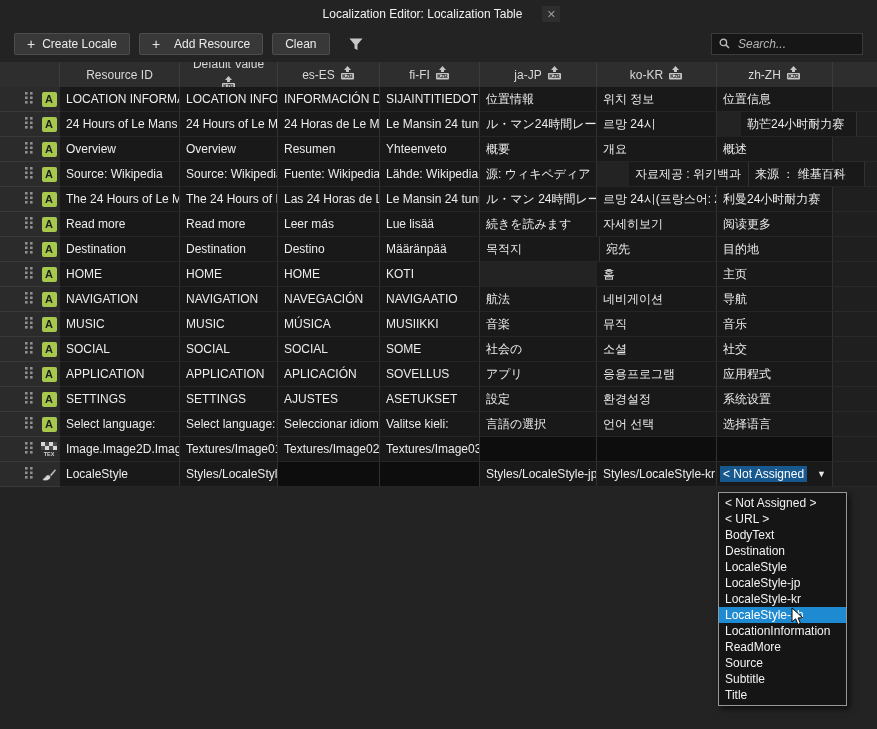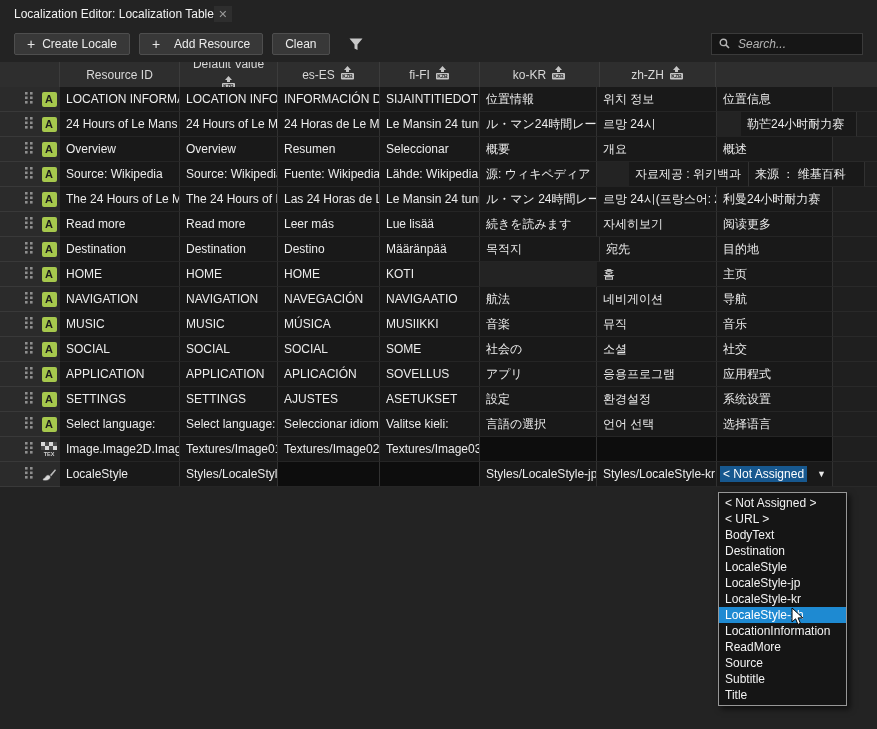--- a/index.html
+++ b/index.html
@@ -1,20 +1,20 @@
 <!DOCTYPE html>
 <html><head>
 <meta charset="utf-8">
 <style>
   html,body{margin:0;padding:0;background:#111;}
   .window{position:relative;width:877px;height:729px;background:#232323;
     font-family:"Liberation Sans",sans-serif;overflow:hidden;color:#ececec;}
   
-  .titlebar{height:24px;display:flex;align-items:center;justify-content:flex-start;
-    padding:2px 8px 0 14px;}
+  .titlebar{height:24px;display:flex;align-items:center;justify-content:center;
+    padding:2px 8px 0 14px;gap:20px;}
   .title{font-size:12px;color:#f2f2f2;}
   .close-btn{width:18px;height:16px;display:flex;align-items:center;justify-content:center;
     background:#2e2e2e;color:#9a9a9a;font-size:11px;cursor:default;}
   
   .toolbar{height:36px;display:flex;align-items:center;padding:0 14px;gap:9px;}
   .btn{display:flex;align-items:center;gap:7px;background:#383838;border:1px solid #4e4e4e;
     color:#ececec;font-size:12px;height:22px;padding:0 12px;border-radius:2px;box-sizing:border-box;}
   .btn .plus{font-size:14px;line-height:1;color:#e8e8e8;}
   .filter-wrap{margin-left:10px;display:flex;align-items:center;}
   .search{margin-left:auto;display:flex;align-items:center;gap:6px;background:#161616;
@@ -117,20 +117,28 @@
             </svg></span>
         </div>
         <div class="th" style="width: 100px;">
           <span>fi-FI</span>
           <span><svg width="15" height="14" viewBox="0 0 15 14">
               <path d="M7.5 0 L11 4 H9 V6 H6 V4 H4 Z" fill="#c6c6c6"></path>
               <rect x="1" y="7" width="13" height="6.5" rx="1" fill="#c6c6c6"></rect>
               <text x="7.5" y="12.2" font-size="5.2" font-weight="bold" fill="#222" text-anchor="middle" font-family="Liberation Sans,sans-serif">KZB</text>
             </svg></span>
         </div>
+        <div class="th" style="width: 117px;">
+          <span>ja-JP</span>
+          <span><svg width="15" height="14" viewBox="0 0 15 14">
+              <path d="M7.5 0 L11 4 H9 V6 H6 V4 H4 Z" fill="#c6c6c6"></path>
+              <rect x="1" y="7" width="13" height="6.5" rx="1" fill="#c6c6c6"></rect>
+              <text x="7.5" y="12.2" font-size="5.2" font-weight="bold" fill="#222" text-anchor="middle" font-family="Liberation Sans,sans-serif">KZB</text>
+            </svg></span>
+        </div>
         <div class="th" style="width: 120px;">
           <span>ko-KR</span>
           <span><svg width="15" height="14" viewBox="0 0 15 14">
               <path d="M7.5 0 L11 4 H9 V6 H6 V4 H4 Z" fill="#c6c6c6"></path>
               <rect x="1" y="7" width="13" height="6.5" rx="1" fill="#c6c6c6"></rect>
               <text x="7.5" y="12.2" font-size="5.2" font-weight="bold" fill="#222" text-anchor="middle" font-family="Liberation Sans,sans-serif">KZB</text>
             </svg></span>
         </div>
         <div class="th" style="width: 116px;">
           <span>zh-ZH</span>
@@ -200,21 +208,21 @@
                 <rect x="5" y="4.5" width="2.6" height="2.6" fill="#8f8f8f"></rect>
                 <rect x="5" y="9" width="2.6" height="2.6" fill="#8f8f8f"></rect>
               </svg></span>
           </div>
           <div class="icon-cell">
             <span class="type-icon-text">A</span>
           </div>
           <div class="cell" style="width: 120px;">Overview</div>
           <div class="cell" style="width: 98px;">Overview</div>
           <div class="cell" style="width: 102px;">Resumen</div>
-          <div class="cell" style="width: 100px;">Seleccionar</div>
+          <div class="cell" style="width: 100px;">Yhteenveto</div>
           <div class="cell" style="width: 117px;">概要</div>
           <div class="cell" style="width: 120px;">개요</div>
           <div class="cell" style="width: 116px;">概述</div>
           <div class="filler-c"></div>
         </div>
         <div class="row">
           <div class="gutter">
             <span><svg width="8" height="12" viewBox="0 0 8 12">
                 <rect x="0" y="0" width="2.6" height="2.6" fill="#8f8f8f"></rect>
                 <rect x="0" y="4.5" width="2.6" height="2.6" fill="#8f8f8f"></rect>

